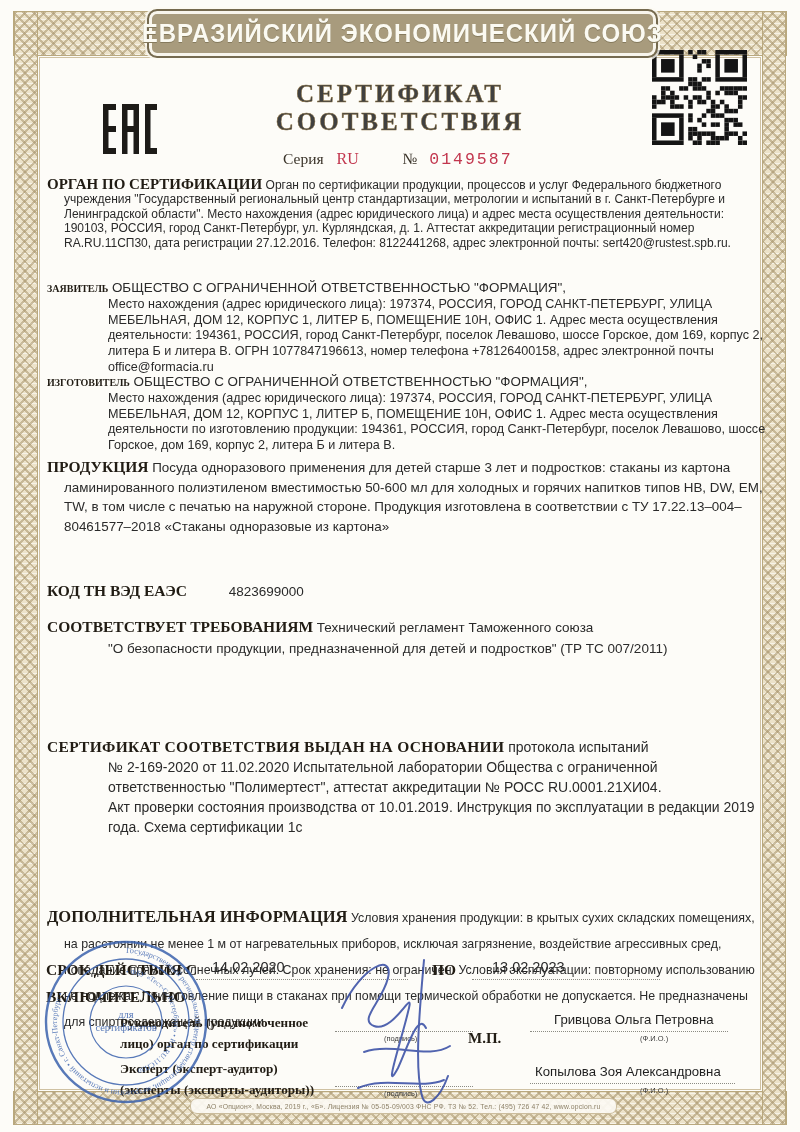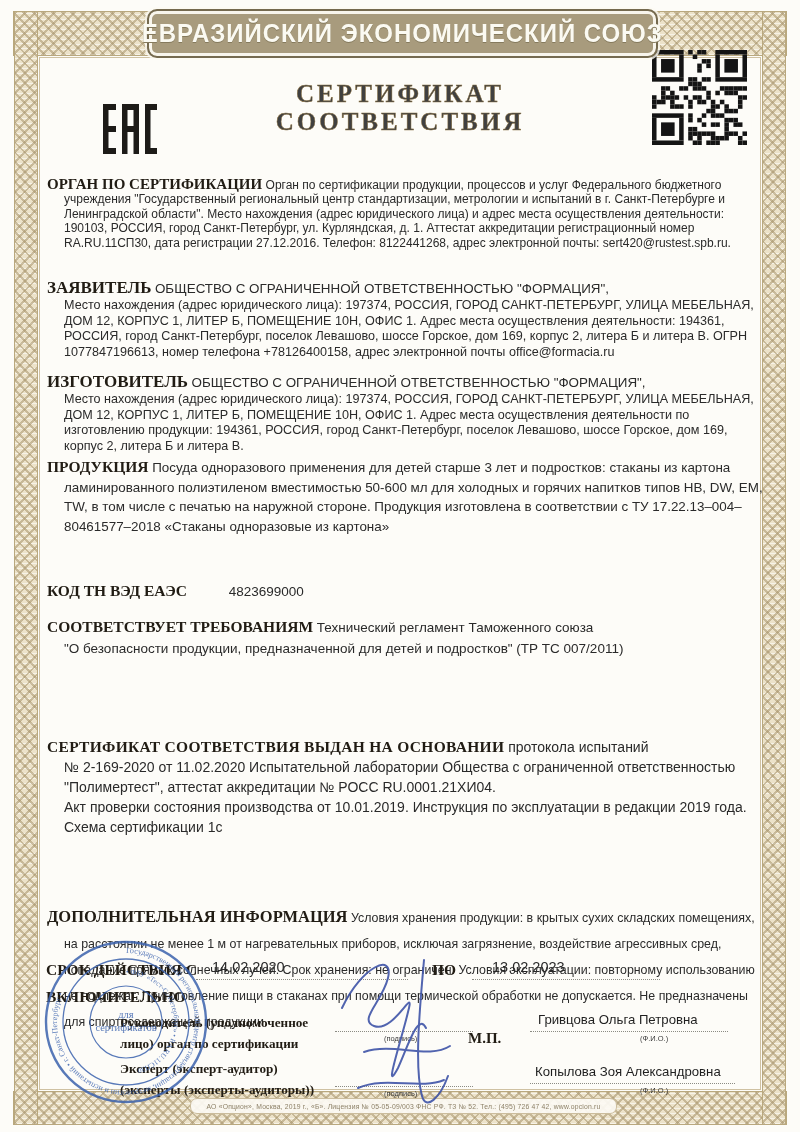--- a/index.html
+++ b/index.html
@@ -37,26 +37,26 @@
     font-family:"Liberation Serif","DejaVu Serif",serif;font-size:15.5px;color:#3b342a;}
   .red{color:#c2364e;}
   .ser-val{margin-left:9px;font-size:16px;}
   .blank-no-lab{margin-left:40px;}
   .blank-no{margin-left:8px;font-family:"Liberation Mono","DejaVu Sans Mono",monospace;
     font-size:16.5px;letter-spacing:2px;}
   .qr{position:absolute;left:652px;top:50px;z-index:1;}
   
   .sec{position:absolute;left:47px;width:702px;z-index:1;padding-left:17px;text-indent:-17px;}
   .sec .h{font-family:"Liberation Serif","DejaVu Serif",serif;font-weight:700;color:#211c14;}
-  .sec .blockt{display:block;text-indent:0;}
+  .sec .blockt{display:block;text-indent:0;margin-left:44px;}
   .prewrap{white-space:pre-line;}
   .s-org{top:177px;font-size:12px;line-height:14.4px;}
   .s-org .h{font-size:15px;margin-top:36px;}
   .s-app{top:280px;font-size:12.6px;line-height:15.8px;}
-  .s-app .h,.s-man .h{font-size:17px;margin-top:48px;}
+  .s-app .h,.s-man .h{font-size:10px;margin-top:48px;}
   .s-app .nm,.s-man .nm{font-size:13.4px;}
   .s-man{top:374px;font-size:12.6px;line-height:15.8px;}
   .s-prod{top:457px;font-size:13.4px;line-height:19.6px;}
   .s-prod .h{font-size:15.5px;}
   .s-tnved{top:582px;font-size:13.5px;}
   .s-tnved .h{font-size:15.5px;}
   .s-tnved .val{margin-left:38px;}
   .s-req{top:616px;font-size:13.5px;line-height:21px;}
   .s-req .h{font-size:15.5px;}
   .s-basis{top:737px;font-size:14px;line-height:20px;}
@@ -105,20 +105,26 @@
         <rect x="42" y="4" width="5.5" height="50"></rect>
         <rect x="42" y="4" width="12" height="6"></rect>
         <rect x="42" y="48" width="12" height="6"></rect>
       </g>
     </svg>
   </div>
 
   <div class="doc-title">СЕРТИФИКАТ СООТВЕТСТВИЯ</div>
 
 
+  <div class="serrow">
+    <span>Серия</span>
+    <span class="red ser-val">RU</span>
+    <span class="blank-no-lab">№</span>
+    <span class="red blank-no">0149587</span>
+  </div>
 
   <div class="qr">
     <svg id="qr" width="95" height="95" viewBox="0 0 94.5 94.5" aria-hidden="true">
         <rect x="0" y="0" width="31.5" height="4.5" fill="#141414"></rect>
         <rect x="0" y="27" width="31.5" height="4.5" fill="#141414"></rect>
         <rect x="0" y="4.5" width="4.5" height="22.5" fill="#141414"></rect>
         <rect x="27" y="4.5" width="4.5" height="22.5" fill="#141414"></rect>
         <rect x="9" y="9" width="13.5" height="13.5" fill="#141414"></rect>
         <rect x="63" y="0" width="31.5" height="4.5" fill="#141414"></rect>
         <rect x="63" y="27" width="31.5" height="4.5" fill="#141414"></rect>
@@ -297,21 +303,21 @@
   <div class="dotline" style="left:196px;top:979px;width:212px;"></div>
   <div class="abs serifb" style="left:432px;top:961px;font-size:15.5px;">ПО</div>
   <div class="abs" style="left:492px;top:959px;font-size:14.5px;">13.02.2023</div>
   <div class="dotline" style="left:472px;top:979px;width:188px;"></div>
   <div class="abs serifb" style="left:46px;top:988px;font-size:15.5px;">ВКЛЮЧИТЕЛЬНО</div>
 
   <div class="abs serifb" style="left:120px;top:1012px;width:218px;font-size:13.2px;line-height:1.6;">Руководитель (уполномоченное лицо) орган по сертификации</div>
   <div class="dotline" style="left:335px;top:1031px;width:138px;"></div>
   <div class="cap" style="left:352px;top:1034px;">(подпись)</div>
   <div class="abs serifb" style="left:468px;top:1030px;font-size:15px;">М.П.</div>
-  <div class="namefio" style="left:538px;top:1012px;text-align:right;">Гривцова Ольга Петровна</div>
+  <div class="namefio" style="left:554px;top:1012px;text-align:right;">Гривцова Ольга Петровна</div>
   <div class="dotline" style="left:530px;top:1031px;width:198px;"></div>
   <div class="cap" style="left:608px;top:1034px;">(Ф.И.О.)</div>
 
   <div class="abs serifb prewrap" style="left:120px;top:1058px;width:240px;font-size:13.2px;line-height:1.6;">Эксперт (эксперт-аудитор)
 (эксперты (эксперты-аудиторы))</div>
   <div class="dotline" style="left:335px;top:1086px;width:138px;"></div>
   <div class="cap" style="left:352px;top:1089px;">(подпись)</div>
   <div class="namefio" style="left:535px;top:1064px;">Копылова Зоя Александровна</div>
   <div class="dotline" style="left:530px;top:1083px;width:205px;"></div>
   <div class="cap" style="left:608px;top:1086px;">(Ф.И.О.)</div>

